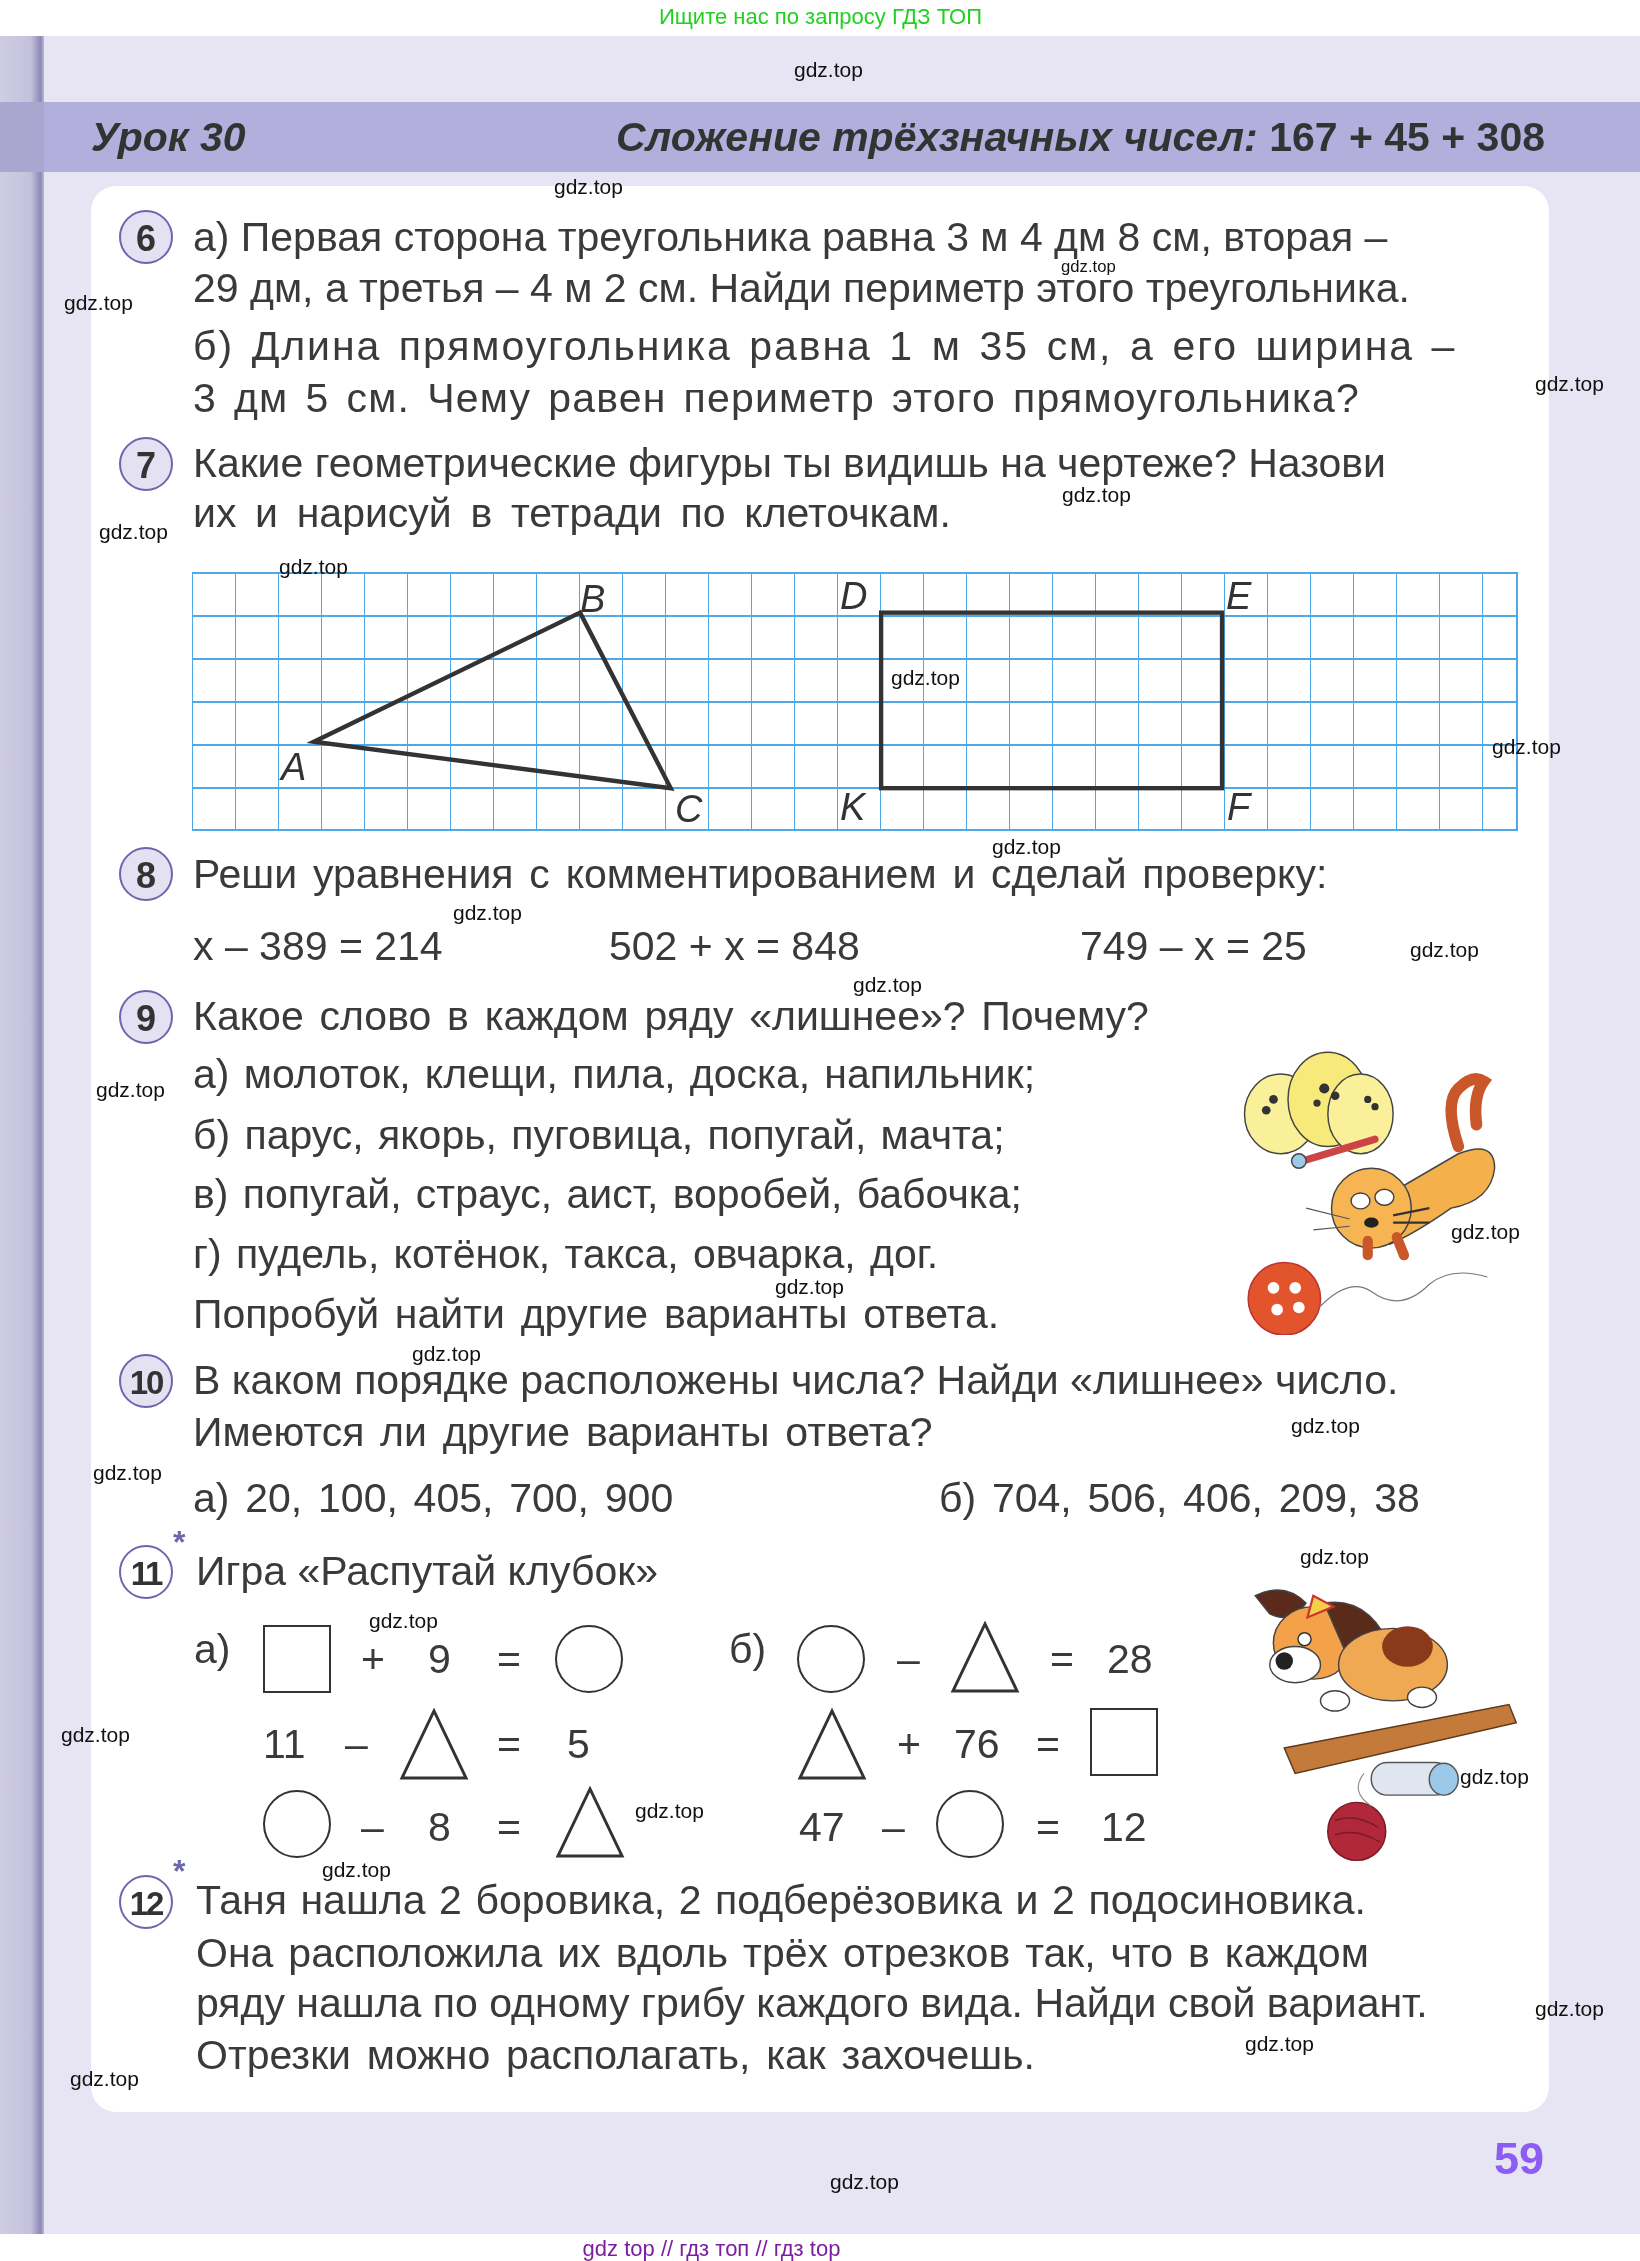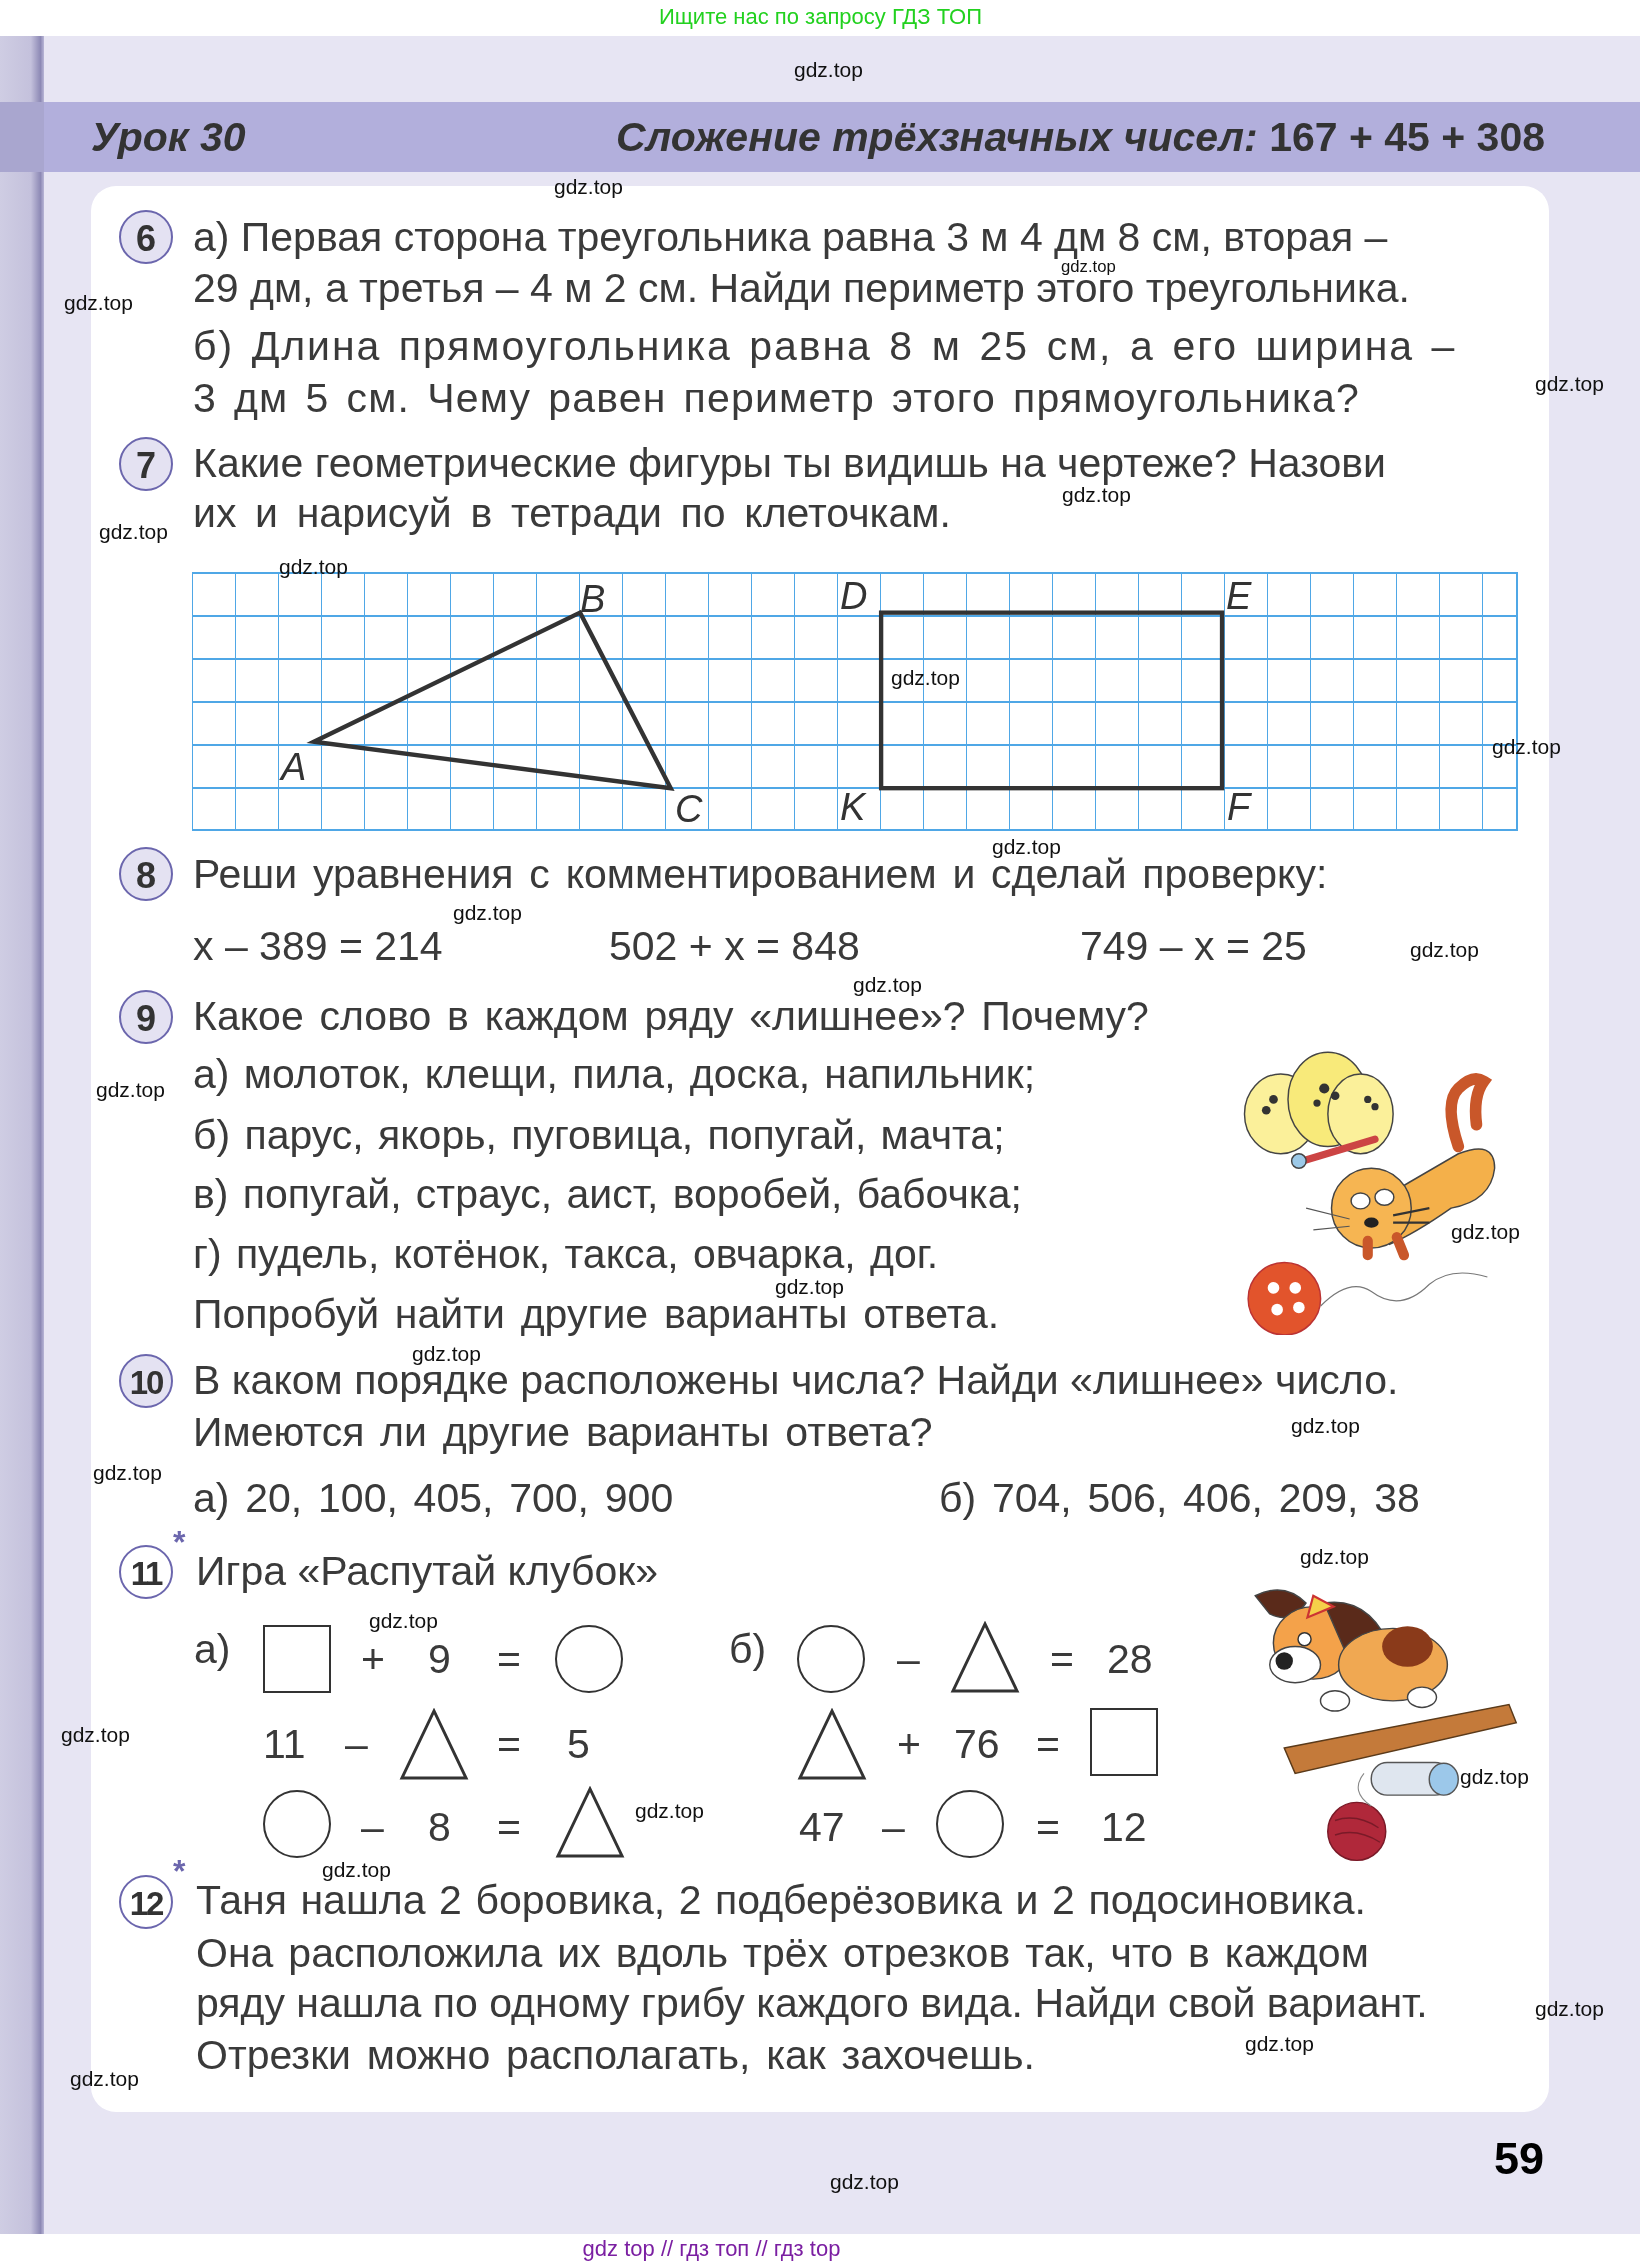--- a/index.html
+++ b/index.html
@@ -24,21 +24,21 @@
   .txt{font-size:41px;line-height:51px;white-space:nowrap;color:#3a3a3a;}
   .bold{font-weight:normal;}
   .grid{left:192px;top:572px;width:1326px;height:259px;
         background-color:#fff;
         background-image:linear-gradient(90deg,#4fa7e6 1.5px,transparent 1.5px),linear-gradient(180deg,#4fa7e6 2.2px,transparent 2.2px);
         background-size:43px 43px;border-right:2.2px solid #4fa7e6;border-bottom:2.2px solid #4fa7e6;box-sizing:border-box;}
   .label{font-size:38px;font-style:italic;color:#333;line-height:41px;}
   .shape-sq{border:2.9px solid #333;background:transparent;box-sizing:border-box;}
   .shape-ci{border:2.9px solid #333;border-radius:50%;box-sizing:border-box;}
   .eqt{font-size:41px;line-height:51px;color:#3a3a3a;}
-  .pagenum{font-size:45px;font-weight:bold;color:#000000;line-height:51px;}
+  .pagenum{font-size:45px;font-weight:bold;color:#8b5cf6;line-height:51px;}
   .bottom-ad{left:0;width:1423px;top:2236px;height:25px;text-align:center;color:#7b1fa2;font-size:22px;line-height:25px;}
   svg{position:absolute;}
 </style>
 </head>
 <body>
 
 <div class="abs top-ad">Ищите нас по запросу ГДЗ ТОП</div>
 
 <div class="abs page"></div>
 <div class="abs spine"></div>
@@ -49,21 +49,21 @@
 <div class="abs lesson-title">
   <span class="it">Сложение трёхзначных чисел:</span>
   <span>167 + 45 + 308</span>
 </div>
 
 <div class="abs card"></div>
 
 <div class="abs num" style="left:119px;top:210px;">6</div>
 <div class="abs txt" style="left:193px;top:212px;">а) Первая сторона треугольника равна 3 м 4 дм 8 см, вторая –</div>
 <div class="abs txt" style="left:193px;top:263px;">29 дм, а третья – 4 м 2 см. Найди периметр этого треугольника.</div>
-<div class="abs txt" style="left:193px;top:321px;letter-spacing:1.9px;word-spacing:4.4px;">б) Длина прямоугольника равна 8 м 25 см, а его ширина –</div>
+<div class="abs txt" style="left:193px;top:321px;letter-spacing:1.9px;word-spacing:4.4px;">б) Длина прямоугольника равна 1 м 35 см, а его ширина –</div>
 <div class="abs txt" style="left:193px;top:373px;letter-spacing:1.2px;word-spacing:4.4px;">3 дм 5 см. Чему равен периметр этого прямоугольника?</div>
 
 <div class="abs num" style="left:119px;top:437px;">7</div>
 <div class="abs txt" style="left:193px;top:438px;">Какие геометрические фигуры ты видишь на чертеже? Назови</div>
 <div class="abs txt" style="left:193px;top:488px;word-spacing:7.3px;">их и нарисуй в тетради по клеточкам.</div>
 
 <div class="abs grid"></div>
 <svg style="left:192px;top:572px;" width="1326" height="259" viewBox="0 0 1828 357">
   <polygon points="168,234 535,56 660,298" fill="none" stroke="#333" stroke-width="6" stroke-linejoin="miter"></polygon>
   <rect x="950" y="56" width="470" height="242" fill="none" stroke="#333" stroke-width="6"></rect>

